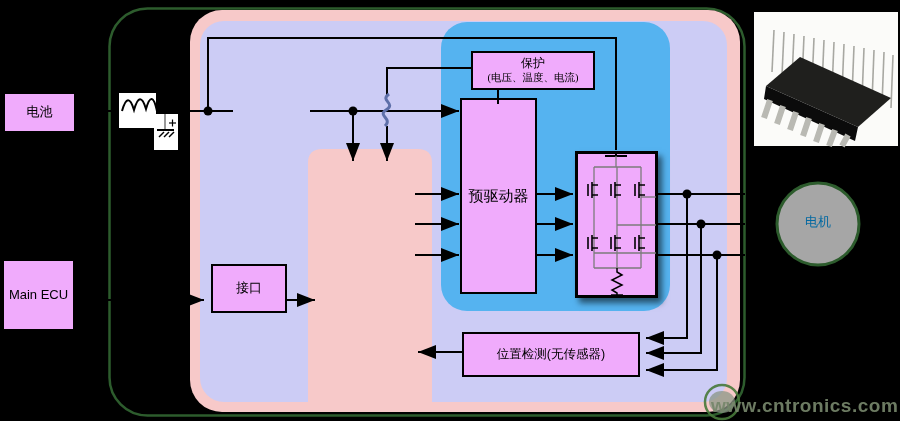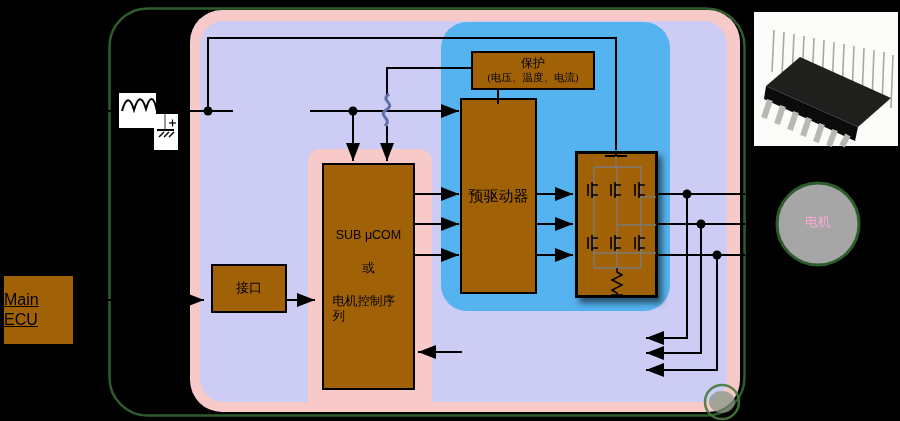--- a/index.html
+++ b/index.html
@@ -1,39 +1,39 @@
 <!DOCTYPE html>
 <html><head>
 <meta charset="utf-8">
 <style>
   html,body{margin:0;padding:0;background:#000;}
   body{font-family:"Liberation Sans", sans-serif;}
   .stage{position:relative;width:900px;height:421px;background:#000;overflow:hidden;}
   .stage svg{position:absolute;left:0;top:0;}
   .box{
-    position:absolute;background:#a16207;border:2px solid #000;
-    display:flex;align-items:center;justify-content:center;text-align:left;
+    position:absolute;background:#f0abfc;border:2px solid #000;
+    display:flex;align-items:center;justify-content:center;text-align:right;
     color:#000;font-size:12px;line-height:1.25;z-index:3;
   }
   .box .lbl{display:block;}
   #battery{left:3px;top:92px;width:69px;height:37px;font-size:13px;}
-  #main-ecu{left:2px;top:274px;width:69px;height:68px;font-size:16px;text-decoration:underline;}
+  #main-ecu{left:2px;top:259px;width:69px;height:68px;font-size:13px;}
   #power-circuit{left:233px;top:92px;width:73px;height:36px;}
   #interface{left:211px;top:264px;width:72px;height:45px;font-size:13px;}
   #sub-ucom{left:322px;top:163px;width:89px;height:223px;flex-direction:column;font-size:12.5px;}
   #sub-ucom .gap{height:17px;}
   #sub-ucom .wrapline{width:72px;}
   #pre-driver{left:460px;top:98px;width:73px;height:192px;font-size:15px;}
   #protection{left:471px;top:51px;width:120px;height:35px;flex-direction:column;font-size:12px;}
   #protection .sub{font-size:10.5px;font-family:Liberation Serif, serif;}
   #bridge{left:575px;top:151px;width:77px;height:141px;border-width:3px;
           box-shadow:4px 5px 6px rgba(0,0,0,0.55);}
   #position-detect{left:462px;top:332px;width:174px;height:41px;font-size:12.5px;}
   #motor-label{position:absolute;left:778px;top:213px;width:80px;text-align:center;
-    color:#f9a8d4;font-size:13px;z-index:3;}
+    color:#0369a1;font-size:13px;z-index:3;}
   #watermark{position:absolute;left:711px;top:395px;width:185px;z-index:4;
     color:#76866b;opacity:0.92;font-size:19px;font-weight:bold;letter-spacing:0.5px;}
 </style>
 </head>
 <body>
 
 <div class="stage">
 
   <svg width="900" height="421">
 
@@ -81,42 +81,42 @@
         <line x1="848" y1="135" x2="842" y2="146"></line>
       </g>
     </g>
 
     <g>
       <ellipse cx="722" cy="402" rx="13" ry="11" fill="#8a9584" opacity="0.75"></ellipse>
       <circle cx="722" cy="402" r="17" fill="none" stroke="#47793a" stroke-width="2.5" opacity="0.9"></circle>
     </g>
   </svg>
 
+  <div class="box" id="battery">
+    <span class="lbl">电池</span>
+  </div>
   <div class="box" id="main-ecu">
     <span class="lbl">Main ECU</span>
   </div>
   <div class="box" id="interface">
     <span class="lbl">接口</span>
-  </div>
-  <div class="box" id="sub-ucom">
-    <span class="lbl">SUB μCOM</span>
-    <span class="gap"></span>
-    <span class="lbl">或</span>
-    <span class="gap"></span>
-    <span class="lbl wrapline">电机控制序列</span>
   </div>
   <div class="box" id="pre-driver">
     <span class="lbl">预驱动器</span>
   </div>
   <div class="box" id="protection">
     <span class="lbl">保护</span>
     <span class="lbl sub">(电压、温度、电流)</span>
   </div>
   <div class="box" id="bridge"></div>
+  <div class="box" id="position-detect">
+    <span class="lbl">位置检测(无传感器)</span>
+  </div>
   <div id="motor-label">电机</div>
+  <div id="watermark">www.cntronics.com</div>
 
   <svg width="900" height="421" style="z-index:5;pointer-events:none;">
     <defs>
       <marker id="arr" markerWidth="10" markerHeight="8" refX="9" refY="3.5" orient="auto">
         <path d="M0,0 L9,3.5 L0,7 Z" fill="#000"></path>
       </marker>
     </defs>
 
     <g stroke="#000" stroke-width="2" fill="none">
 

